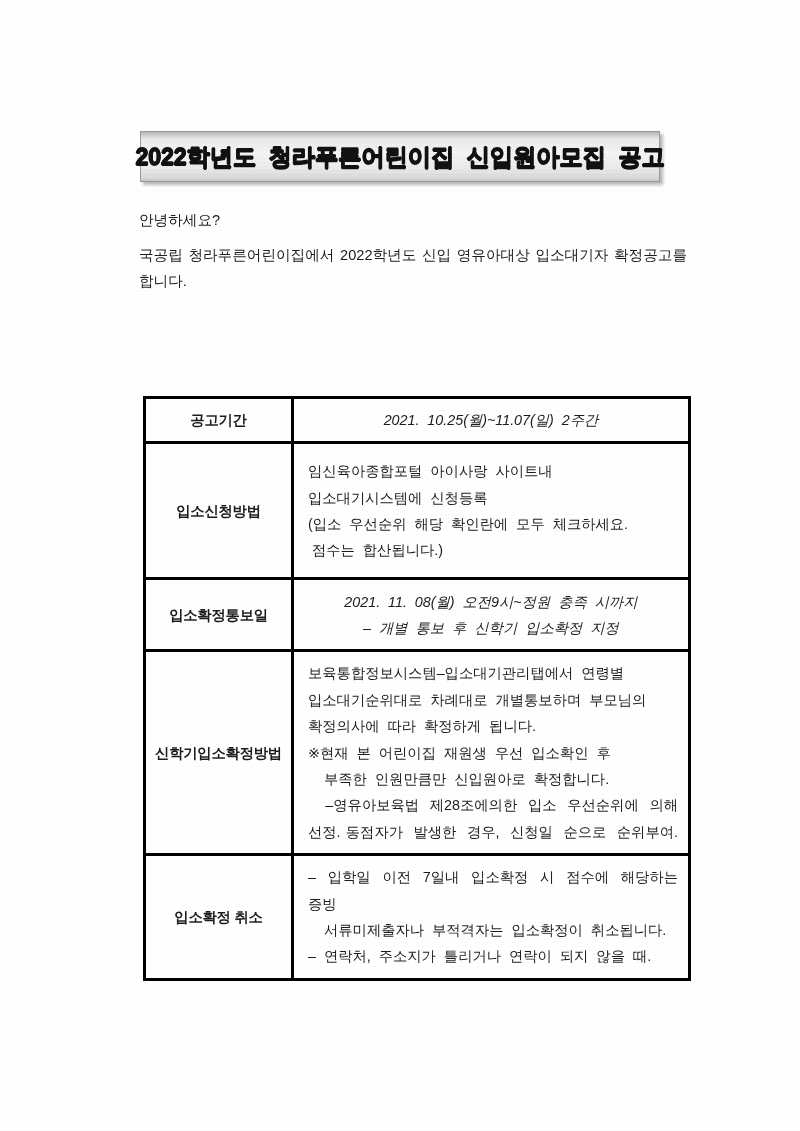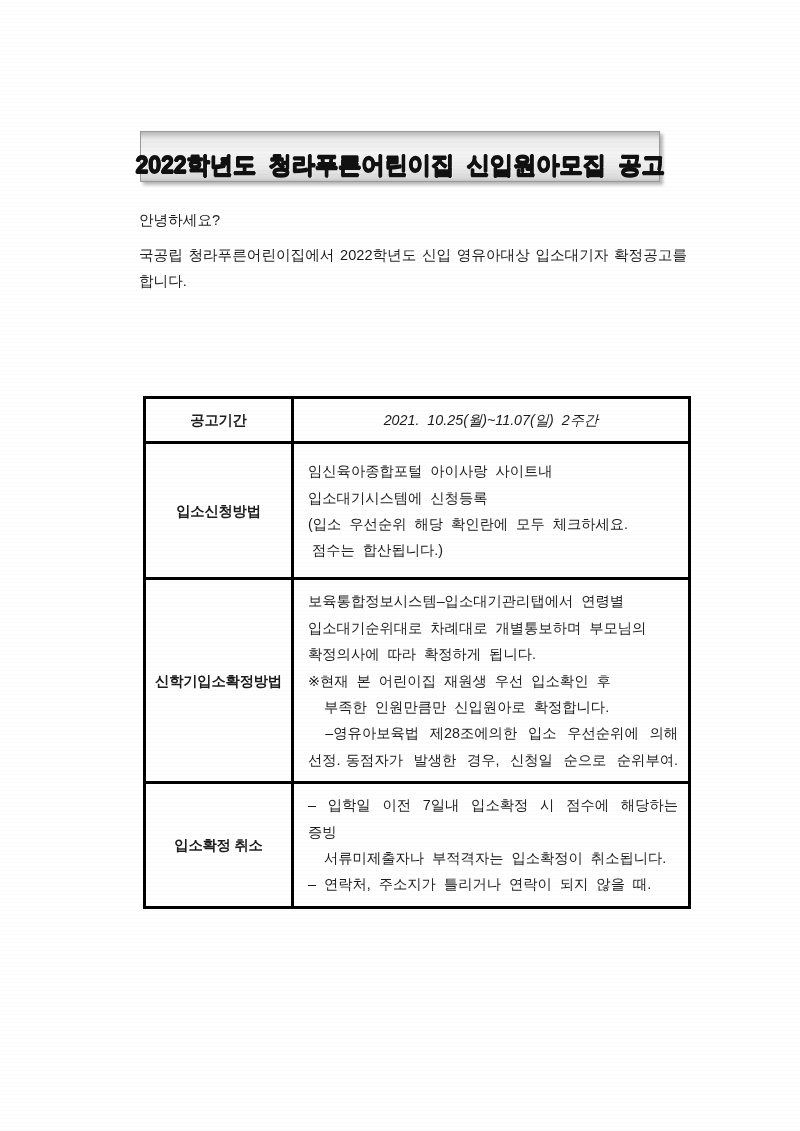--- a/index.html
+++ b/index.html
@@ -33,21 +33,21 @@
                 #b8b8b8 0%,
                 #e9e9e9 14%,
                 #f4f4f4 42%,
                 #ebebeb 72%,
                 #d8d8d8 95%,
                 #c2c2c2 100%);
     box-shadow: 3px 3px 3px rgba(0,0,0,0.28);
     border: 1px solid #9a9a9a;
     box-sizing: border-box;
     display: flex;
-    align-items: flex-end;
+    align-items: center;
     justify-content: center;
   }
   .title-text {
     font-size: 23.5px;
     font-weight: bold;
     letter-spacing: -0.3px;
     color: #111111;
     white-space: pre;
     text-shadow:
        0.6px 0 0 #111, -0.6px 0 0 #111,
@@ -158,20 +158,29 @@
         <td class="col-value">
           <div class="val-inner">
             <span class="vline">임신육아종합포털  아이사랑  사이트내</span>
             <span class="vline">입소대기시스템에  신청등록</span>
             <span class="vline">(입소  우선순위  해당  확인란에  모두  체크하세요.</span>
             <span class="vline"> 점수는  합산됩니다.)</span>
           </div>
         </td>
       </tr>
 
+      <tr class="row-h3">
+        <td class="col-label">입소확정통보일</td>
+        <td class="col-value">
+          <div class="val-inner center">
+            <span class="vline">2021.  11.  08(월)  오전9시~정원  충족  시까지</span>
+            <span class="vline">–  개별  통보  후  신학기  입소확정  지정</span>
+          </div>
+        </td>
+      </tr>
 
       <tr class="row-h4">
         <td class="col-label">신학기입소확정방법</td>
         <td class="col-value">
           <div class="val-inner">
             <span class="vline">보육통합정보시스템–입소대기관리탭에서  연령별</span>
             <span class="vline">입소대기순위대로  차례대로  개별통보하며  부모님의</span>
             <span class="vline">확정의사에  따라  확정하게  됩니다.</span>
             <span class="vline">※현재  본  어린이집  재원생  우선  입소확인  후</span>
             <span class="vline indent1"> 부족한  인원만큼만  신입원아로  확정합니다.</span>

